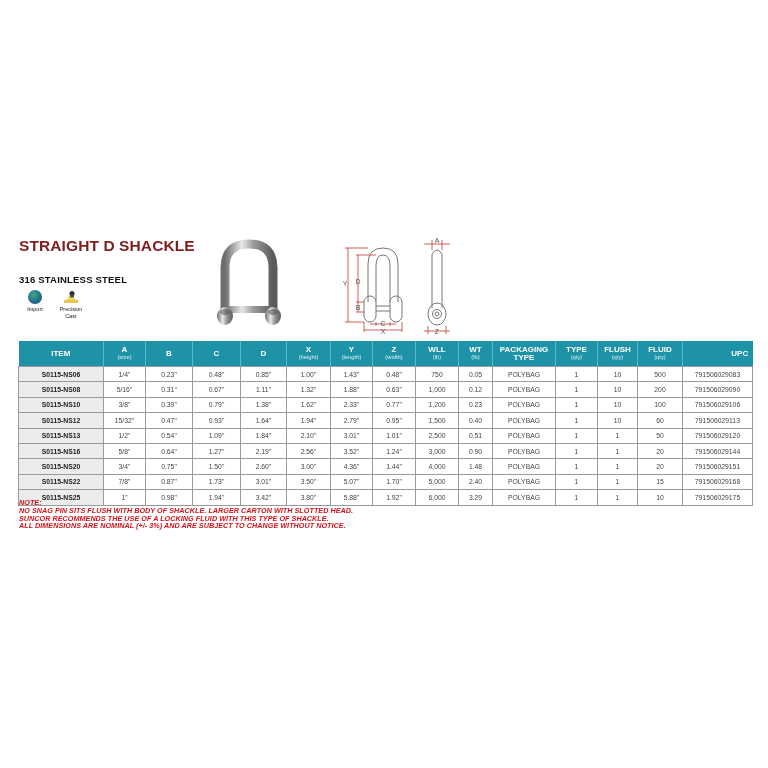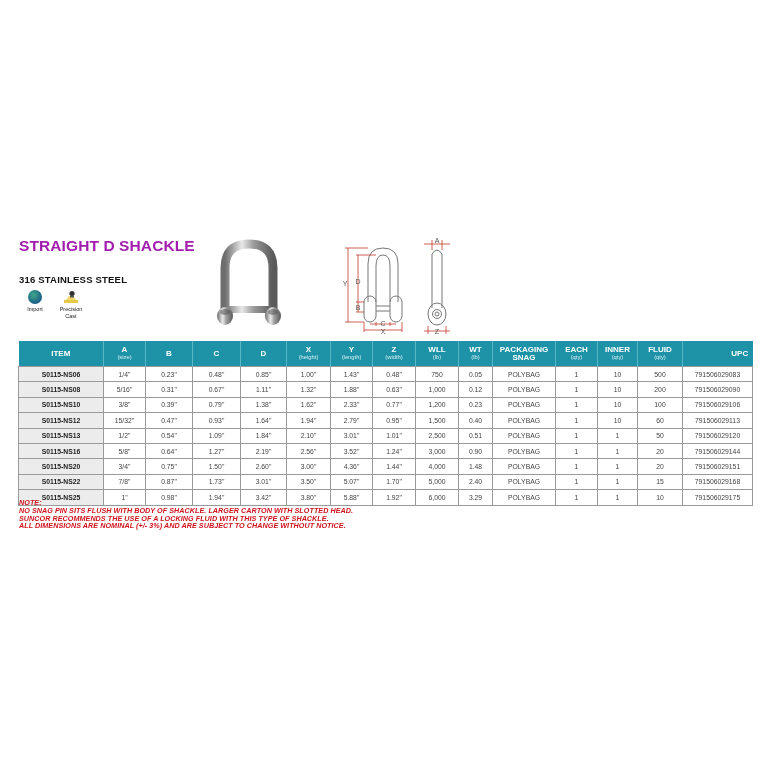--- a/index.html
+++ b/index.html
@@ -1,18 +1,18 @@
 <!DOCTYPE html>
 <html><head>
 <meta charset="utf-8">
 <style>
   html, body { margin: 0; padding: 0; background: #ffffff; }
   body { width: 768px; height: 768px; position: relative; overflow: hidden; font-family: "Liberation Sans", sans-serif; }
   .title-block { position: absolute; left: 19px; top: 238px; }
-  .title { font-weight: 900; font-size: 15.5px; line-height: 16px; color: #a21caf; letter-spacing: 0.1px; }
+  .title { font-weight: 900; font-size: 15.5px; line-height: 16px; color: #7f1d1d; letter-spacing: 0.1px; }
   .subtitle { font-weight: 900; font-size: 9.5px; color: #111; margin-top: 20px; letter-spacing: 0.2px; }
   .badges { position: absolute; left: 22px; top: 290px; display: flex; gap: 10px; }
   .badge { display: flex; flex-direction: column; align-items: center; width: 26px; }
   .badge-label { font-size: 5.5px; color: #222; text-align: center; line-height: 6.5px; margin-top: 2px; }
   .globe { width: 14px; height: 14px; border-radius: 50%; background: radial-gradient(circle at 40% 35%, #3fa88a, #1c5f86 70%); }
   .cast { width: 16px; height: 14px; }
   .shackle-photo { position: absolute; left: 213px; top: 238px; width: 72px; height: 92px; }
   .diagram-front { position: absolute; left: 340px; top: 240px; width: 85px; height: 95px; }
   .diagram-side { position: absolute; left: 422px; top: 236px; width: 30px; height: 100px; }
   table.spec { position: absolute; left: 18px; top: 341px; border-collapse: collapse; font-size: 6.8px; color: #444; table-layout: fixed; width: 734px; }
@@ -144,23 +144,23 @@
       <th><span>ITEM</span></th>
       <th><span>A</span><span class="unit">(size)</span></th>
       <th><span>B</span></th>
       <th><span>C</span></th>
       <th><span>D</span></th>
       <th><span>X</span><span class="unit">(height)</span></th>
       <th><span>Y</span><span class="unit">(length)</span></th>
       <th><span>Z</span><span class="unit">(width)</span></th>
       <th><span>WLL</span><span class="unit">(lb)</span></th>
       <th><span>WT</span><span class="unit">(lb)</span></th>
-      <th><span>PACKAGING SNAG</span></th>
-      <th><span>EACH</span><span class="unit">(qty)</span></th>
-      <th><span>INNER</span><span class="unit">(qty)</span></th>
+      <th><span>PACKAGING TYPE</span></th>
+      <th><span>TYPE</span><span class="unit">(qty)</span></th>
+      <th><span>FLUSH</span><span class="unit">(qty)</span></th>
       <th><span>FLUID</span><span class="unit">(qty)</span></th>
       <th><span>UPC</span></th>
     </tr>
   </thead>
   <tbody id="spec-body">
       <tr>
         <td class="item">S0115-NS06</td>
         <td>1/4"</td>
         <td>0.23"</td>
         <td>0.48"</td>

